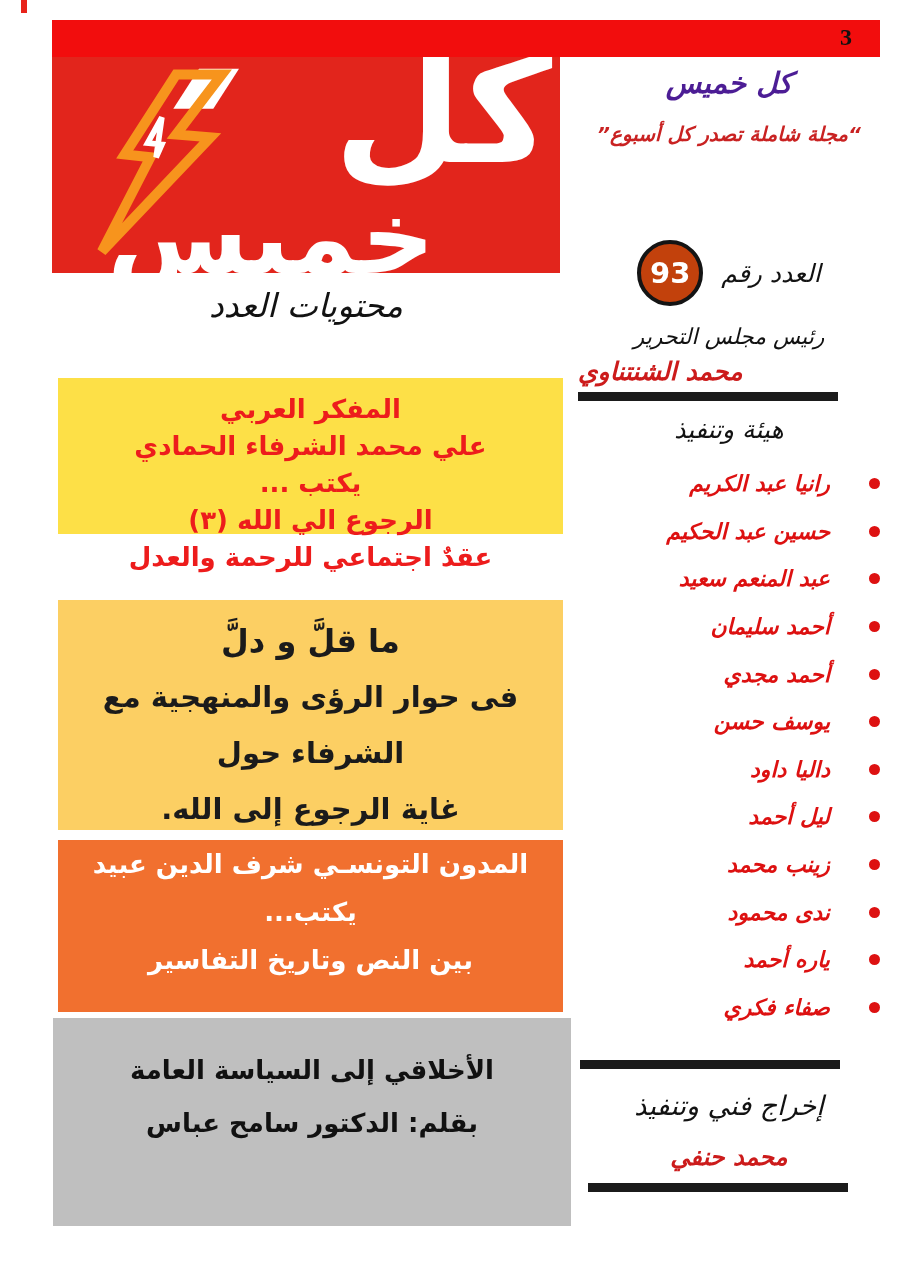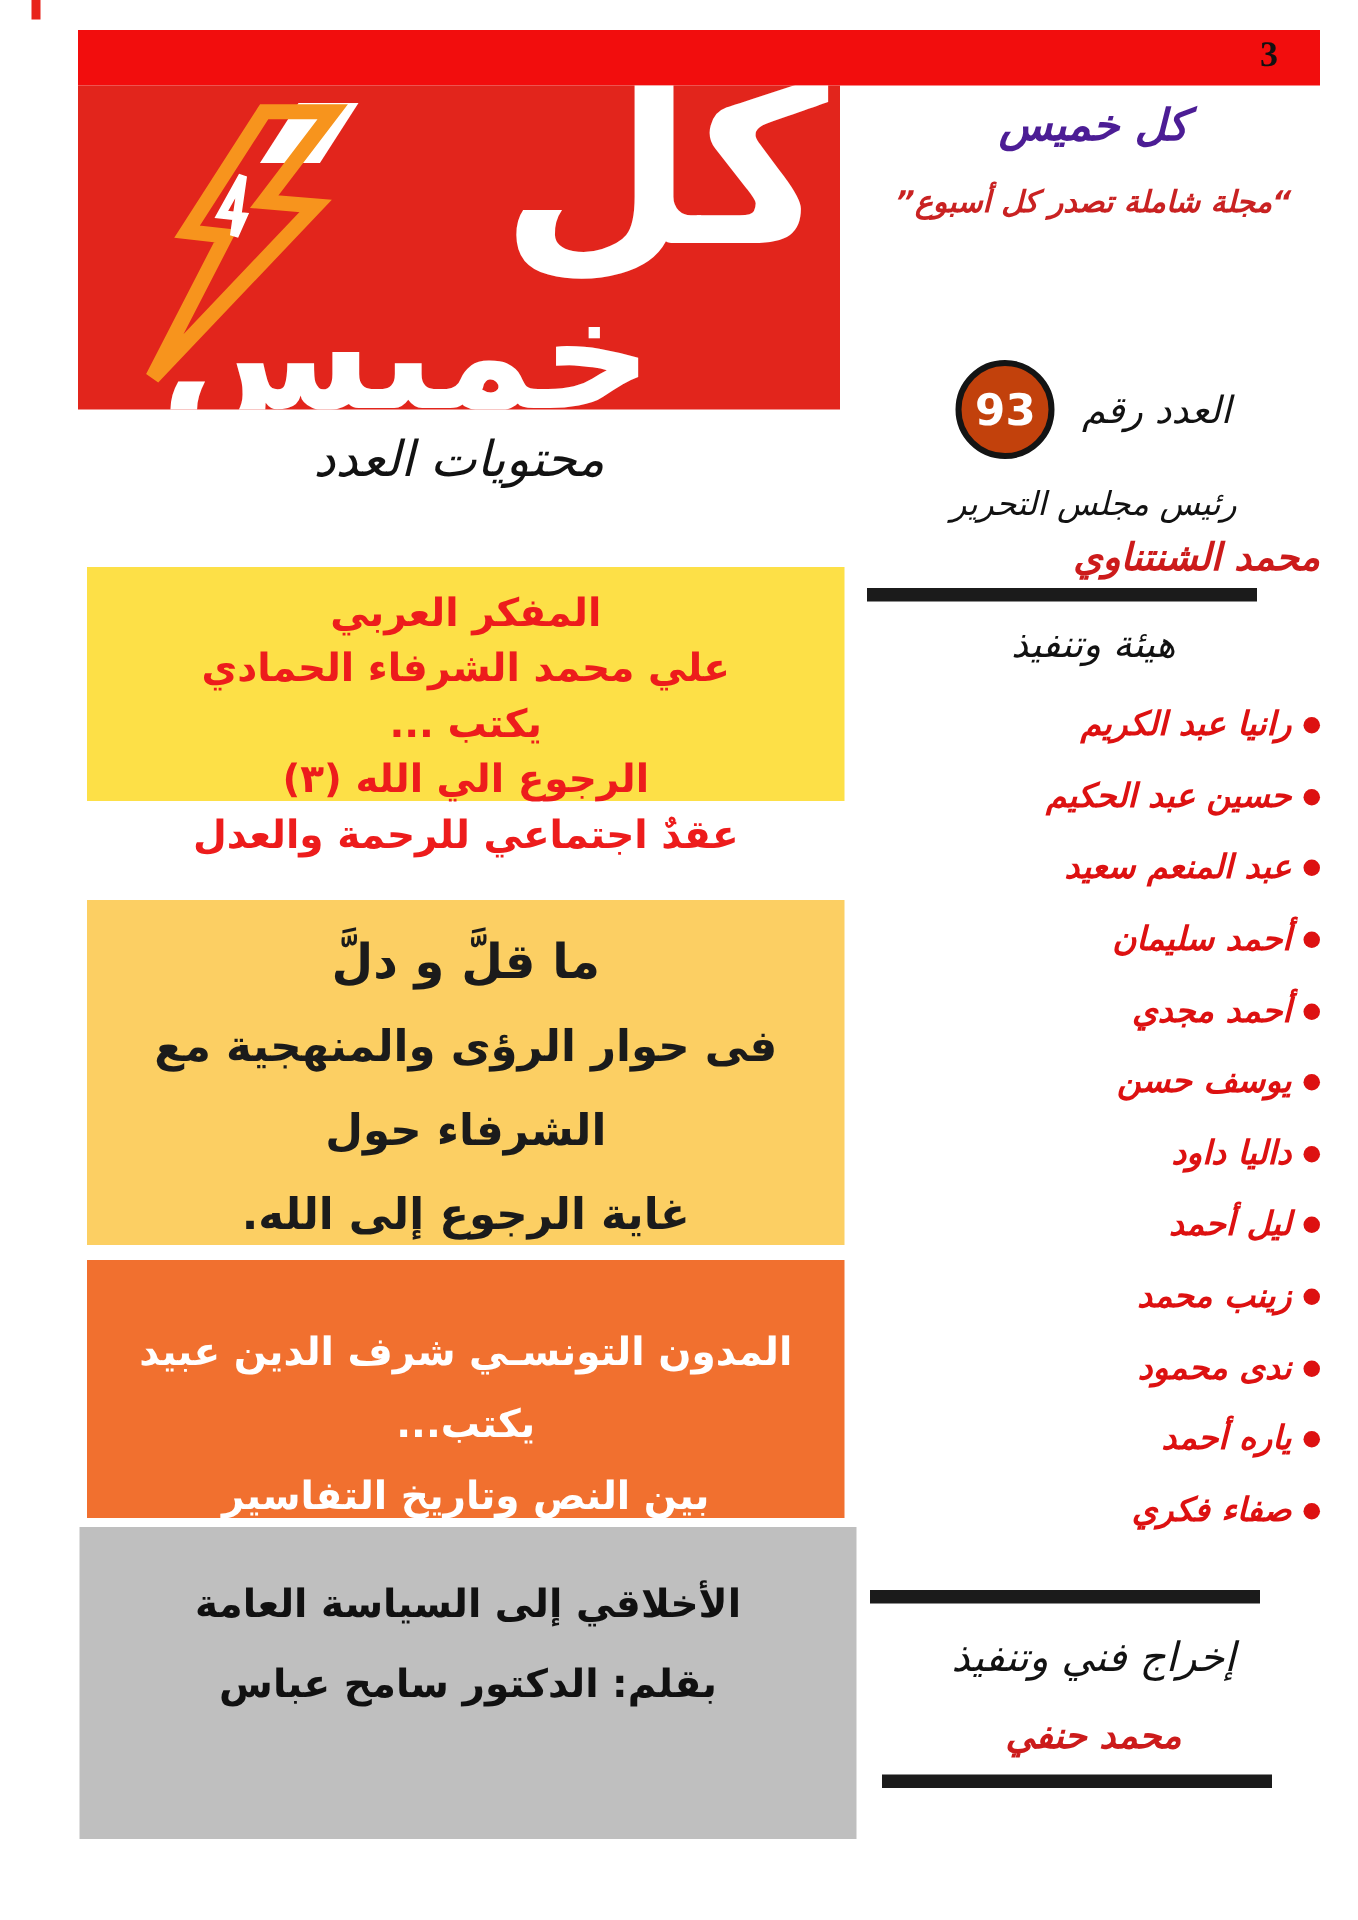--- a/index.html
+++ b/index.html
@@ -20,41 +20,41 @@
   .contents-title{position:absolute;left:52px;top:286px;width:508px;text-align:center;font-size:33px;color:#121212;font-style:italic;}
 
   
   .script{font-style:italic;}
   .m-title{position:absolute;left:578px;top:66px;width:302px;text-align:center;color:#4c1d95;font-size:29px;font-weight:bold;}
   .m-subtitle{position:absolute;left:578px;top:122px;width:302px;text-align:center;color:#c92222;font-size:20px;font-weight:bold;}
   .issue-row{position:absolute;left:578px;top:240px;width:302px;display:flex;flex-direction:row;align-items:center;justify-content:center;gap:18px;}
   .issue-label{color:#121212;font-size:25px;font-style:italic;}
   .issue-circle{width:58px;height:58px;border-radius:50%;background:#c2410c;border:4px solid #141414;color:#ffffff;font-weight:bold;font-size:29px;display:flex;align-items:center;justify-content:center;}
   .chief-label{position:absolute;left:578px;top:324px;width:302px;text-align:center;color:#121212;font-size:22px;}
-  .chief-name{position:absolute;left:578px;top:357px;width:302px;text-align:right;color:#cc1b1b;font-size:25px;font-weight:bold;}
+  .chief-name{position:absolute;left:578px;top:357px;width:302px;text-align:left;color:#cc1b1b;font-size:25px;font-weight:bold;}
   .divider{position:absolute;height:9px;background:#1b1b1b;}
   .div1{left:578px;top:392px;width:260px;}
   .div2{left:580px;top:1060px;width:260px;}
   .div3{left:588px;top:1183px;width:260px;}
   .board-label{position:absolute;left:578px;top:415px;width:302px;text-align:center;color:#121212;font-size:25px;}
   .members{position:absolute;left:578px;top:460px;width:302px;margin:0;padding:0 48px 0 0;list-style:none;}
-  .members li{height:47.6px;display:flex;align-items:center;gap:8px;}
+  .members li{height:47.6px;display:flex;align-items:center;gap:39px;}
   .dot{width:11px;height:11px;border-radius:50%;background:#dd1111;flex:0 0 auto;}
   .mname{color:#dd1111;font-size:22px;font-weight:bold;font-style:italic;white-space:nowrap;}
   .prod-label{position:absolute;left:578px;top:1090px;width:302px;text-align:center;color:#121212;font-size:27px;}
   .prod-name{position:absolute;left:578px;top:1143px;width:302px;text-align:center;color:#cc1b1b;font-size:24px;font-weight:bold;}
 
   
   .box{position:absolute;left:58px;width:505px;text-align:center;font-weight:bold;}
   .box .ln{display:block;}
   .box1{top:378px;height:156px;background:#fde047;color:#ed1c1c;font-size:26px;line-height:37px;padding-top:13px;box-sizing:border-box;}
   .box2{top:600px;height:230px;background:#fccf63;color:#1b1b1b;padding-top:22px;box-sizing:border-box;}
   .box2 .ln0{font-size:32px;margin-bottom:9px;}
   .box2 .ln1,.box2 .ln2{font-size:29px;line-height:56px;}
-  .box3{top:840px;height:172px;background:#f1702f;color:#ffffff;font-size:26px;line-height:48px;padding-top:38px;box-sizing:border-box;}
+  .box3{top:840px;height:172px;background:#f1702f;color:#ffffff;font-size:26px;line-height:48px;box-sizing:border-box;}
   .box4{top:1018px;left:53px;width:518px;height:208px;background:#bfbfbf;color:#111111;font-size:26px;line-height:53px;padding-top:26px;box-sizing:border-box;}
 </style>
 </head>
 <body>
 
 <div class="page">
 
   <div class="corner-tick"></div>
 
   <div class="top-bar">

